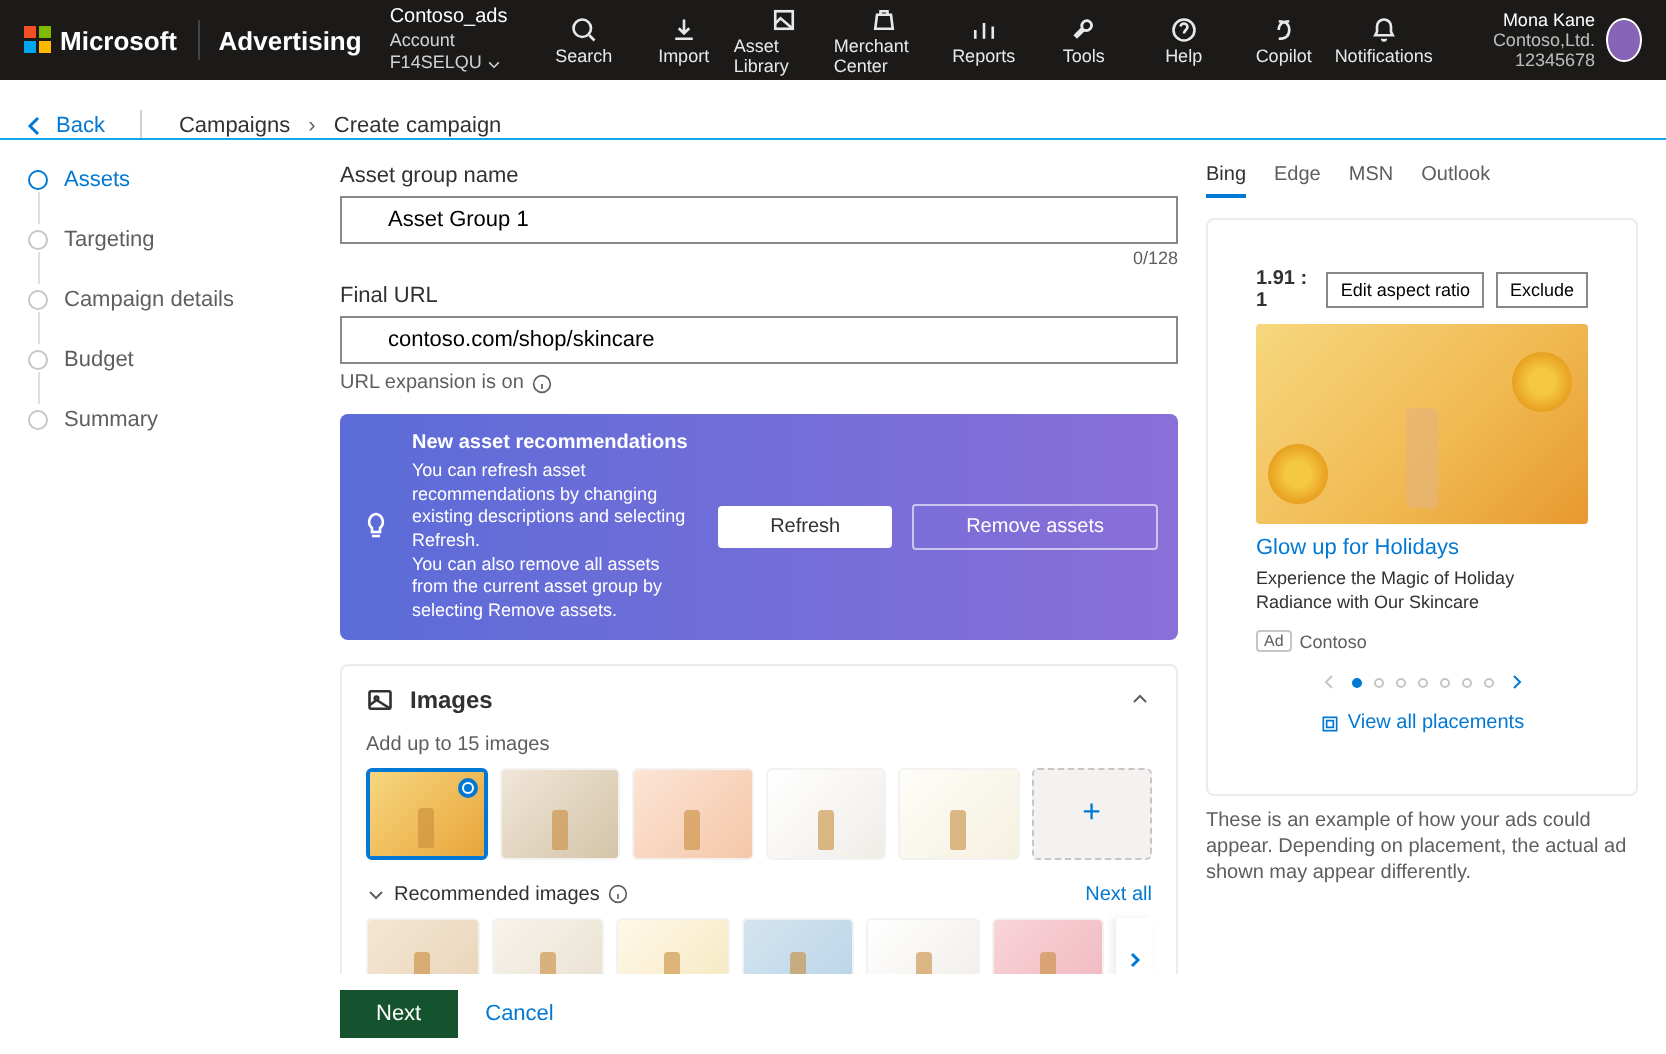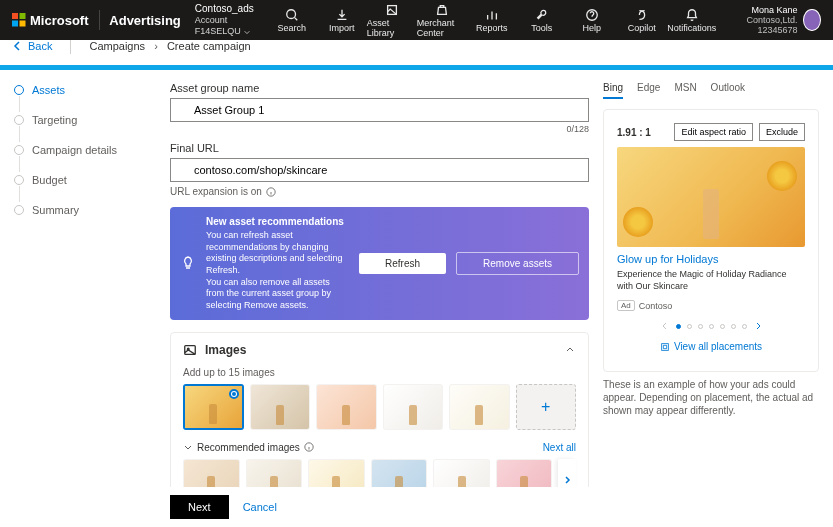--- a/index.html
+++ b/index.html
@@ -14,21 +14,21 @@
 .account .line2{opacity:.8;font-size:9px}
 .account .line2 svg{vertical-align:middle;margin-left:2px}
 .top-spacer{flex:1}
 .top-icons{display:flex;align-items:center;gap:0}
 .top-icon{display:flex;flex-direction:column;align-items:center;justify-content:center;width:50px;height:40px;cursor:pointer;font-size:9px;opacity:.9}
 .top-icon svg{width:14px;height:14px;stroke:#fff;fill:none;stroke-width:1.5}
 .top-icon span{margin-top:1px}
 .user{display:flex;align-items:center;gap:6px;margin-left:8px;font-size:9px}
 .user .avatar{width:22px;height:22px;border-radius:50%;background:#8764b8;border:1px solid #fff}
 
-.crumb-bar{display:flex;align-items:flex-start;height:30px;padding:0 12px;border-bottom:5px solid #0ea5e9;font-size:11px}
+.crumb-bar{display:flex;align-items:flex-end;height:30px;padding:0 12px;border-bottom:1px solid #0ea5e9;font-size:11px}
 .back{color:#0078d4;display:flex;align-items:center;gap:4px;cursor:pointer}
 .back svg{width:12px;height:12px}
 .crumb-sep{margin:0 18px;width:1px;height:14px;background:#d2d0ce}
 .crumb a{color:#323130;text-decoration:none}
 .crumb .chev{margin:0 6px;color:#605e5c}
 
 .layout{display:flex;height:calc(527px - 70px)}
 .sidebar{width:140px;padding:14px 0 0 14px}
 .step{display:flex;align-items:center;gap:8px;margin-bottom:18px;font-size:11px;color:#605e5c;cursor:pointer}
 .step.active{color:#0078d4}
@@ -83,21 +83,21 @@
 .rec-head a{color:#0078d4;text-decoration:none}
 .rec-row{display:flex;gap:6px;align-items:center}
 .rec-row .thumb{width:64px;height:42px}
 .rec-row .next{width:20px;height:42px;display:flex;align-items:center;justify-content:center;background:#fff;box-shadow:-2px 0 4px rgba(0,0,0,.08);border-radius:2px;cursor:pointer}
 .rec-row .next svg{width:10px;height:10px;stroke:#0078d4;fill:none}
 
 .preview{width:230px;padding:12px 14px 0 0}
 .prev-tabs{display:flex;gap:14px;font-size:10px;margin-bottom:10px}
 .prev-tabs span{color:#605e5c;cursor:pointer;padding-bottom:4px}
 .prev-tabs span.active{color:#323130;border-bottom:2px solid #0078d4}
-.prev-card{border:1px solid #edebe9;border-radius:4px;padding:13px}
+.prev-card{border:1px solid #edebe9;border-radius:4px;padding:24px}
 .prev-top{display:flex;align-items:center;gap:6px;margin-bottom:6px}
 .ratio{font-size:10px;font-weight:600;flex:1}
 .mini-btn{border:1px solid #8a8886;background:#fff;font-size:9px;padding:3px 6px;cursor:pointer}
 .prev-img{height:100px;border-radius:2px;background:linear-gradient(135deg,#f7d77e 0%,#f0b850 60%,#e89830 100%);position:relative;overflow:hidden;margin-bottom:6px}
 .prev-img .flower{position:absolute;width:30px;height:30px;border-radius:50%;background:radial-gradient(circle,#f5c842 30%,#e8a020 70%)}
 .prev-img .f1{left:6px;bottom:10px}
 .prev-img .f2{right:8px;top:14px}
 .prev-img .btl{position:absolute;left:50%;bottom:8px;transform:translateX(-50%);width:16px;height:50px;background:rgba(230,180,120,.7);border-radius:3px 3px 2px 2px}
 .prev-headline{color:#0078d4;font-size:11px;margin-bottom:4px}
 .prev-desc{font-size:9px;color:#323130;line-height:1.3;margin-bottom:8px}
@@ -106,21 +106,21 @@
 .pager{display:flex;align-items:center;justify-content:center;gap:6px;margin:10px 0}
 .pager .d{width:5px;height:5px;border-radius:50%;border:1px solid #c8c6c4}
 .pager .d.on{background:#0078d4;border-color:#0078d4}
 .pager svg{width:10px;height:10px;stroke:#0078d4;fill:none;cursor:pointer}
 .pager svg.dis{stroke:#c8c6c4}
 .view-all{text-align:center;color:#0078d4;font-size:10px;display:flex;align-items:center;justify-content:center;gap:4px;cursor:pointer;margin-bottom:6px}
 .view-all svg{width:10px;height:10px;stroke:#0078d4;fill:none}
 .disclaimer{font-size:10px;color:#605e5c;line-height:1.3;margin-top:6px}
 
 .footer{position:fixed;bottom:0;left:140px;right:0;background:#fff;padding:8px 30px;display:flex;gap:14px;align-items:center}
-.btn-primary{background:#000000;color:#fff;border:none;padding:6px 18px;font-size:11px;cursor:pointer}
+.btn-primary{background:#14532d;color:#fff;border:none;padding:6px 18px;font-size:11px;cursor:pointer}
 .btn-link{color:#0078d4;background:none;border:none;font-size:11px;cursor:pointer}
 
 .main::-webkit-scrollbar{width:6px}
 .main::-webkit-scrollbar-thumb{background:#c8c6c4;border-radius:3px}
 </style>
 </head>
 <body>
 
 <div class="topbar">
   <div class="ms-logo">

